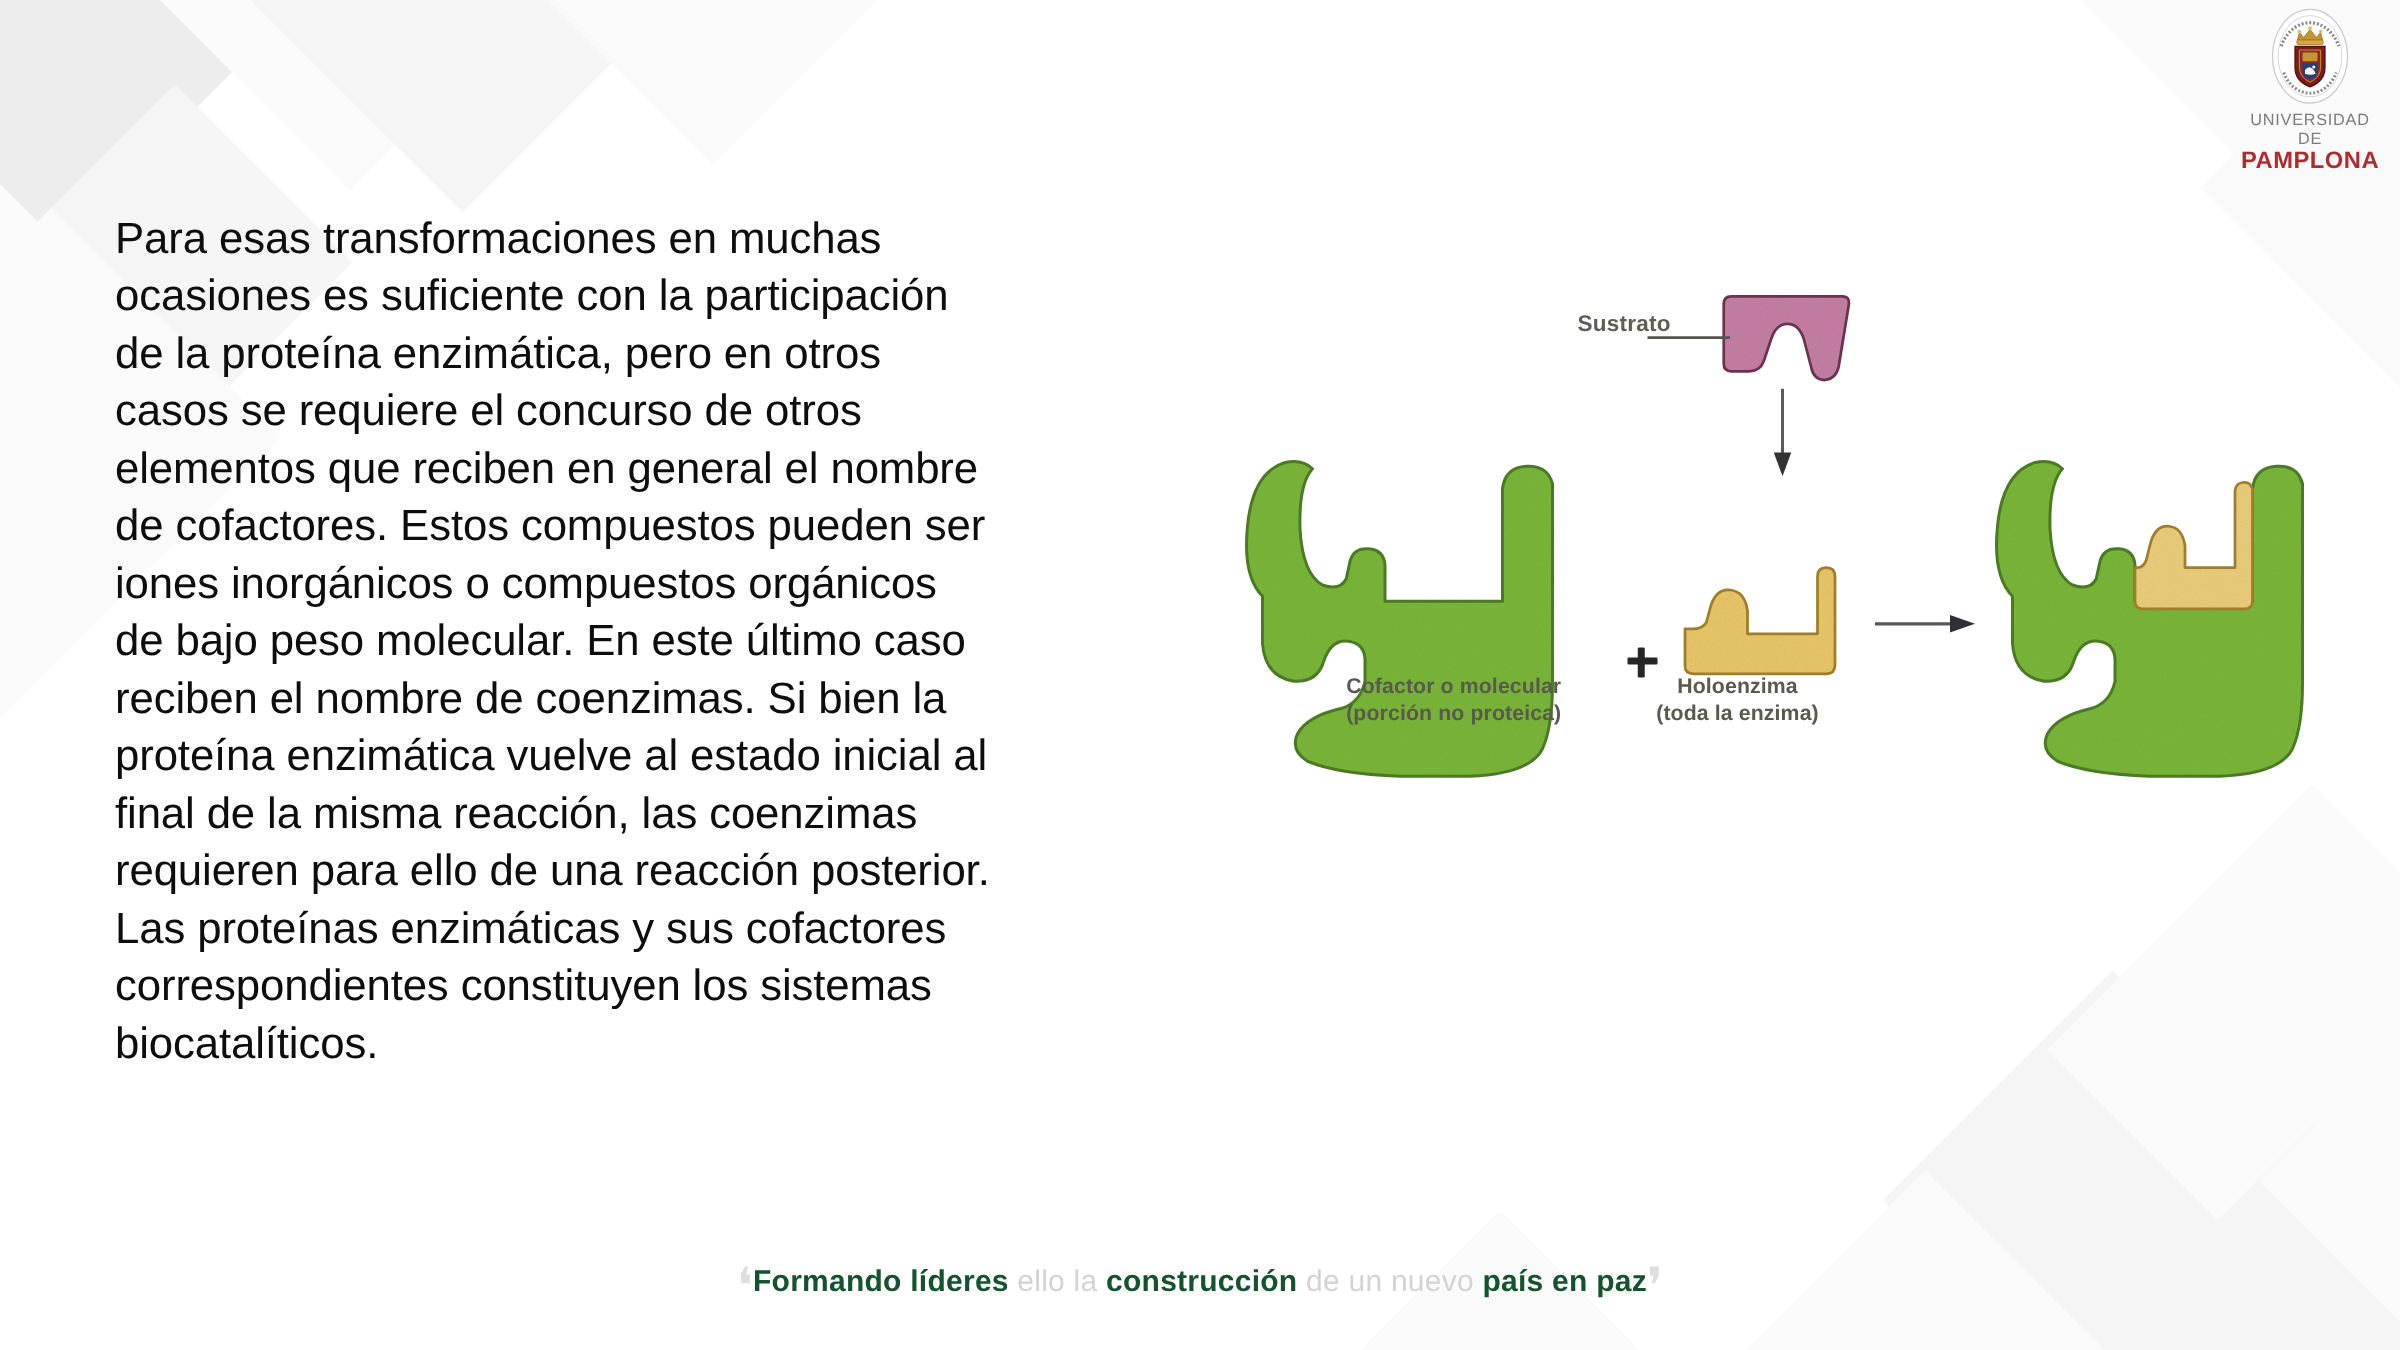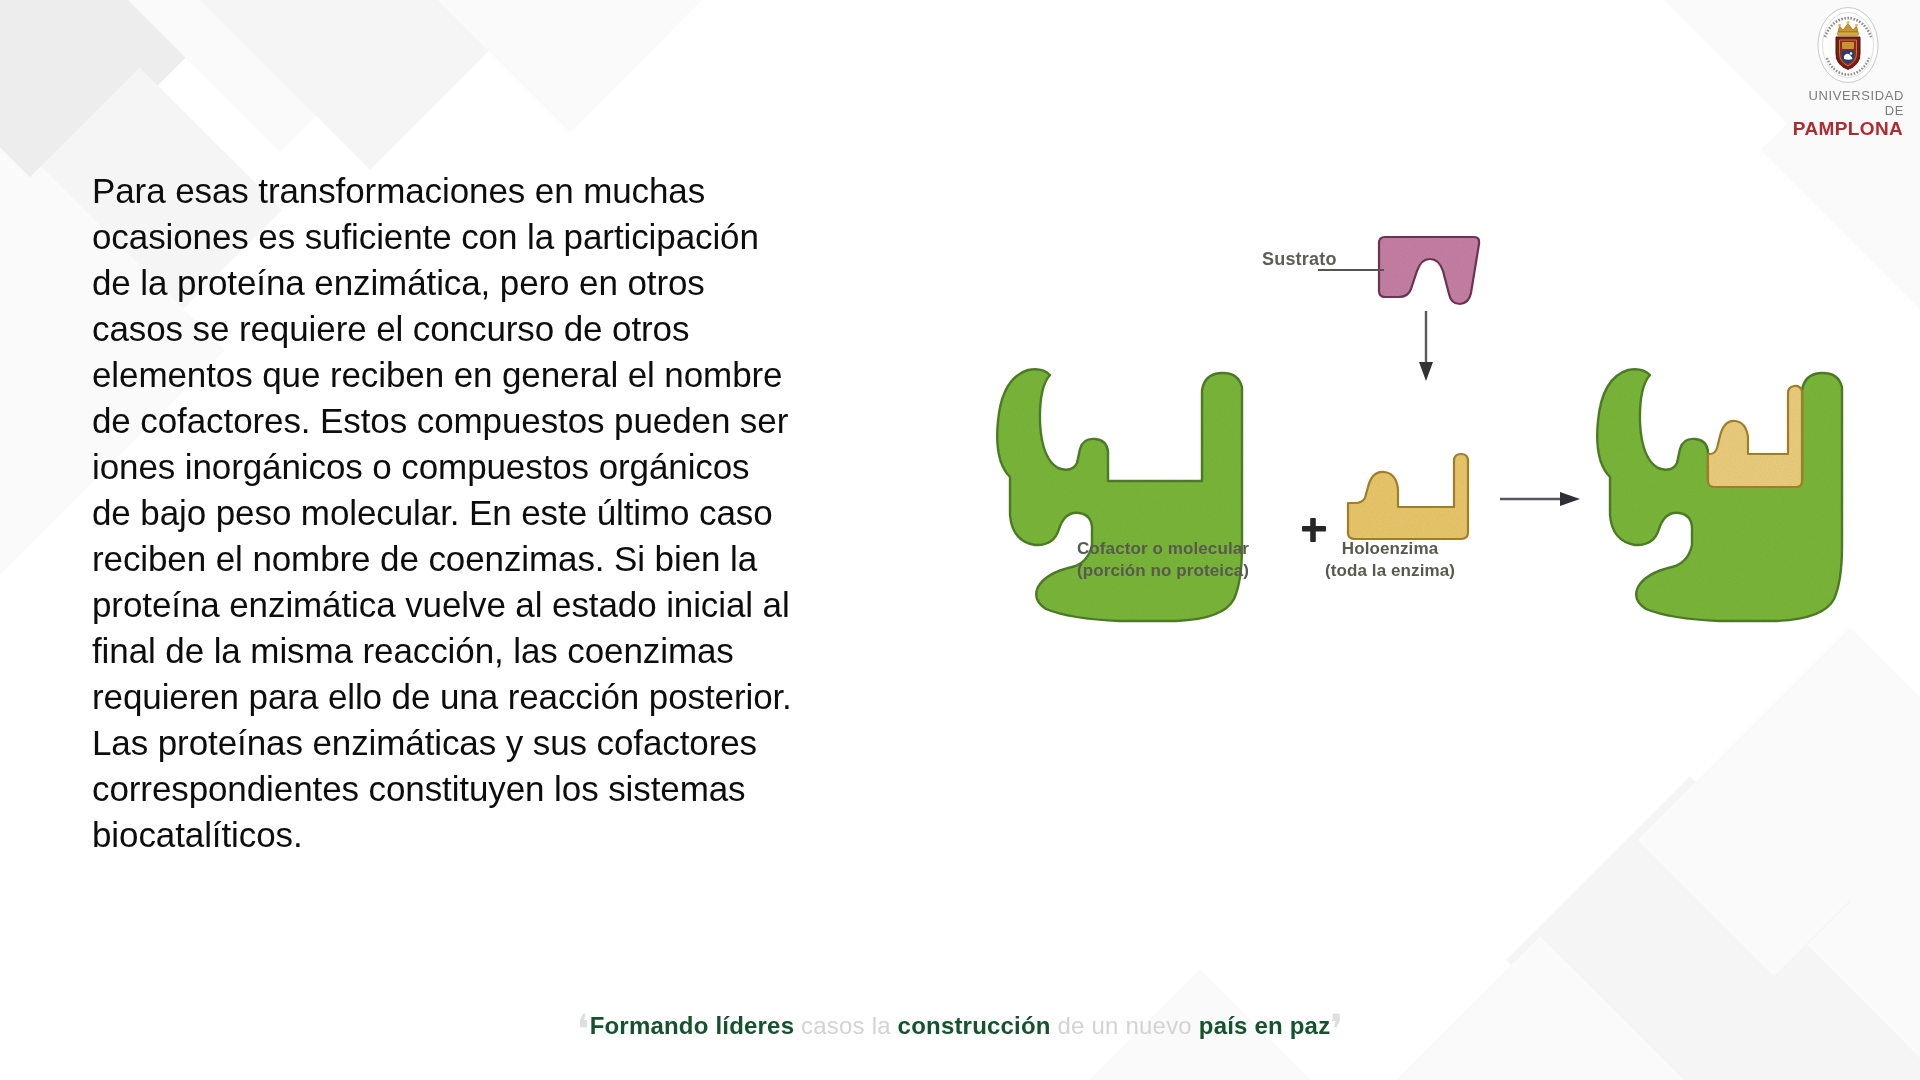--- a/index.html
+++ b/index.html
@@ -58,21 +58,20 @@
     position: relative;
     width: 64px;
     height: 78px;
     margin: 0 auto 4px auto;
   }
   .logo-text-top {
     font-size: 13px;
     letter-spacing: 0.6px;
     color: #7b7b7b;
     line-height: 15px;
-    text-align: right;
   }
   .logo-text-bot {
     font-size: 19px;
     font-weight: bold;
     letter-spacing: 0.4px;
     color: #b02b2f;
     line-height: 21px;
   }
 
   
@@ -355,16 +354,16 @@
     <div>Cofactor o molecular</div>
     <div>(porción no proteica)</div>
   </div>
 
   <div class="diag-label lab-holo">
     <div>Holoenzima</div>
     <div>(toda la enzima)</div>
   </div>
 
   <div class="footer">
-    <span class="q">❛</span><span class="b">Formando líderes</span><span> casos la </span><span class="b">construcción</span><span> de un nuevo </span><span class="b">país en paz</span><span class="q">❜</span>
+    <span class="q">❛</span><span class="b">Formando líderes</span><span> ello la </span><span class="b">construcción</span><span> de un nuevo </span><span class="b">país en paz</span><span class="q">❜</span>
   </div>
 
 </div>
 
 </body></html>

